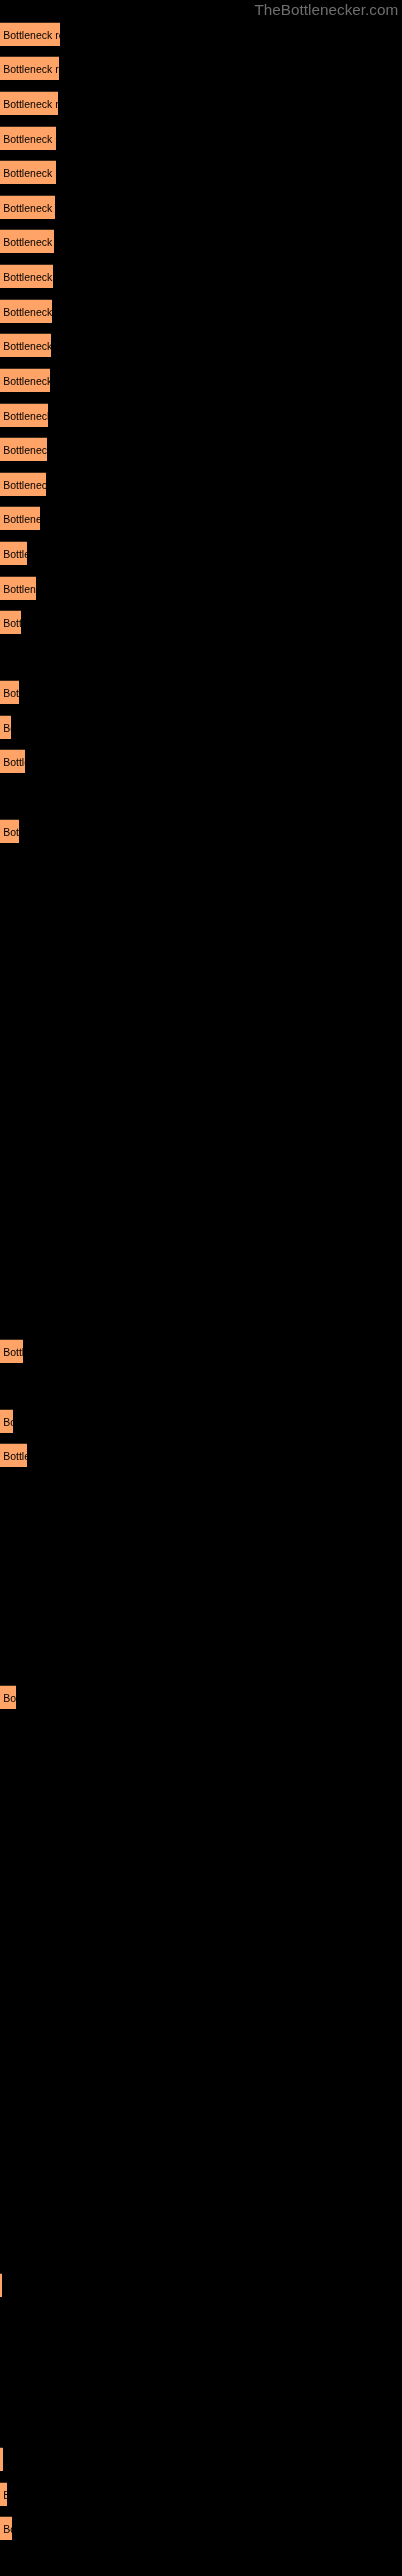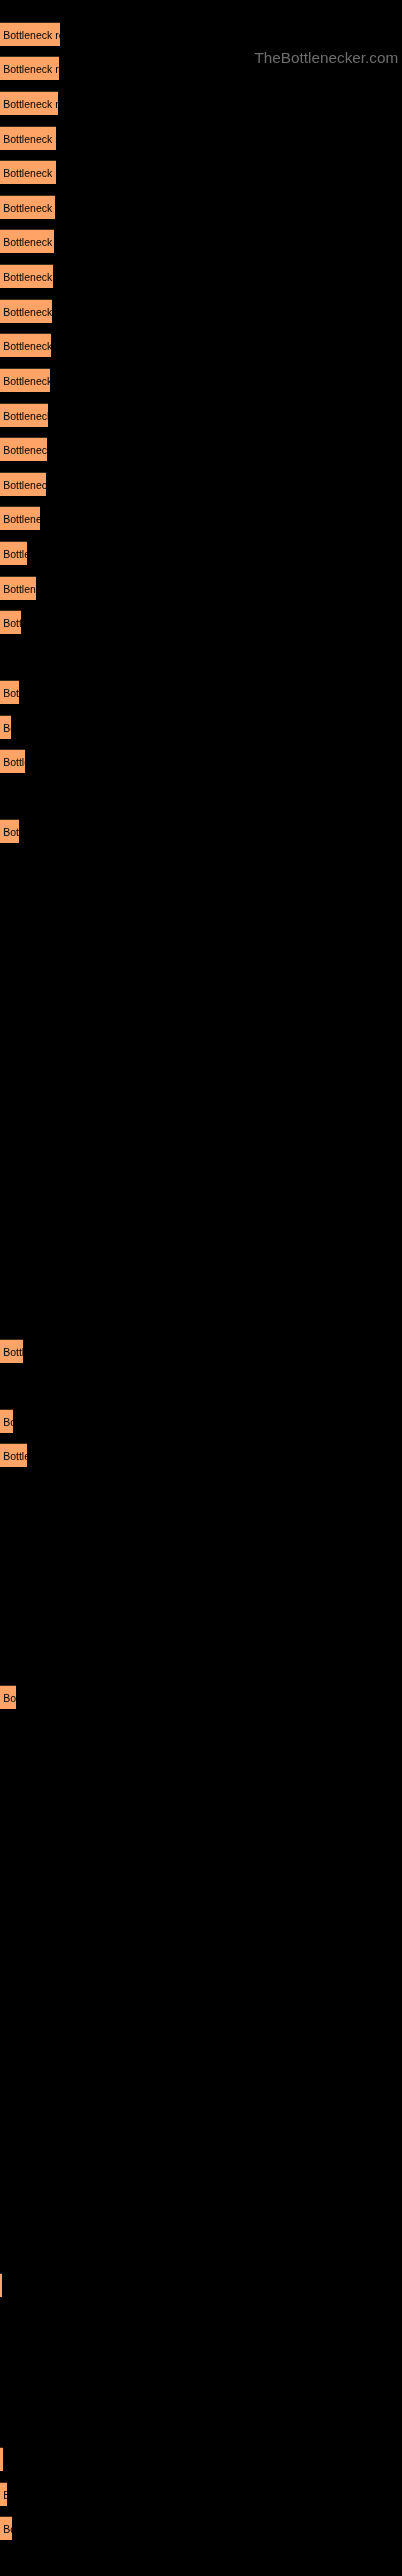--- a/index.html
+++ b/index.html
@@ -24,21 +24,20 @@
   #watermark {
     position: absolute;
     right: 4.8px;
     top: 0.8px;
     font-size: 15.3px;
     font-family: "Liberation Sans", sans-serif;
     color: #6e6e6e;
     letter-spacing: 0px;
     white-space: nowrap;
     user-select: none;
-    margin-top: 48px;
   }
   #plot-area {
     position: absolute;
     left: 0;
     top: 0;
     width: 403px;
     height: 2576px;
   }
   .bar-row {
     position: absolute;

